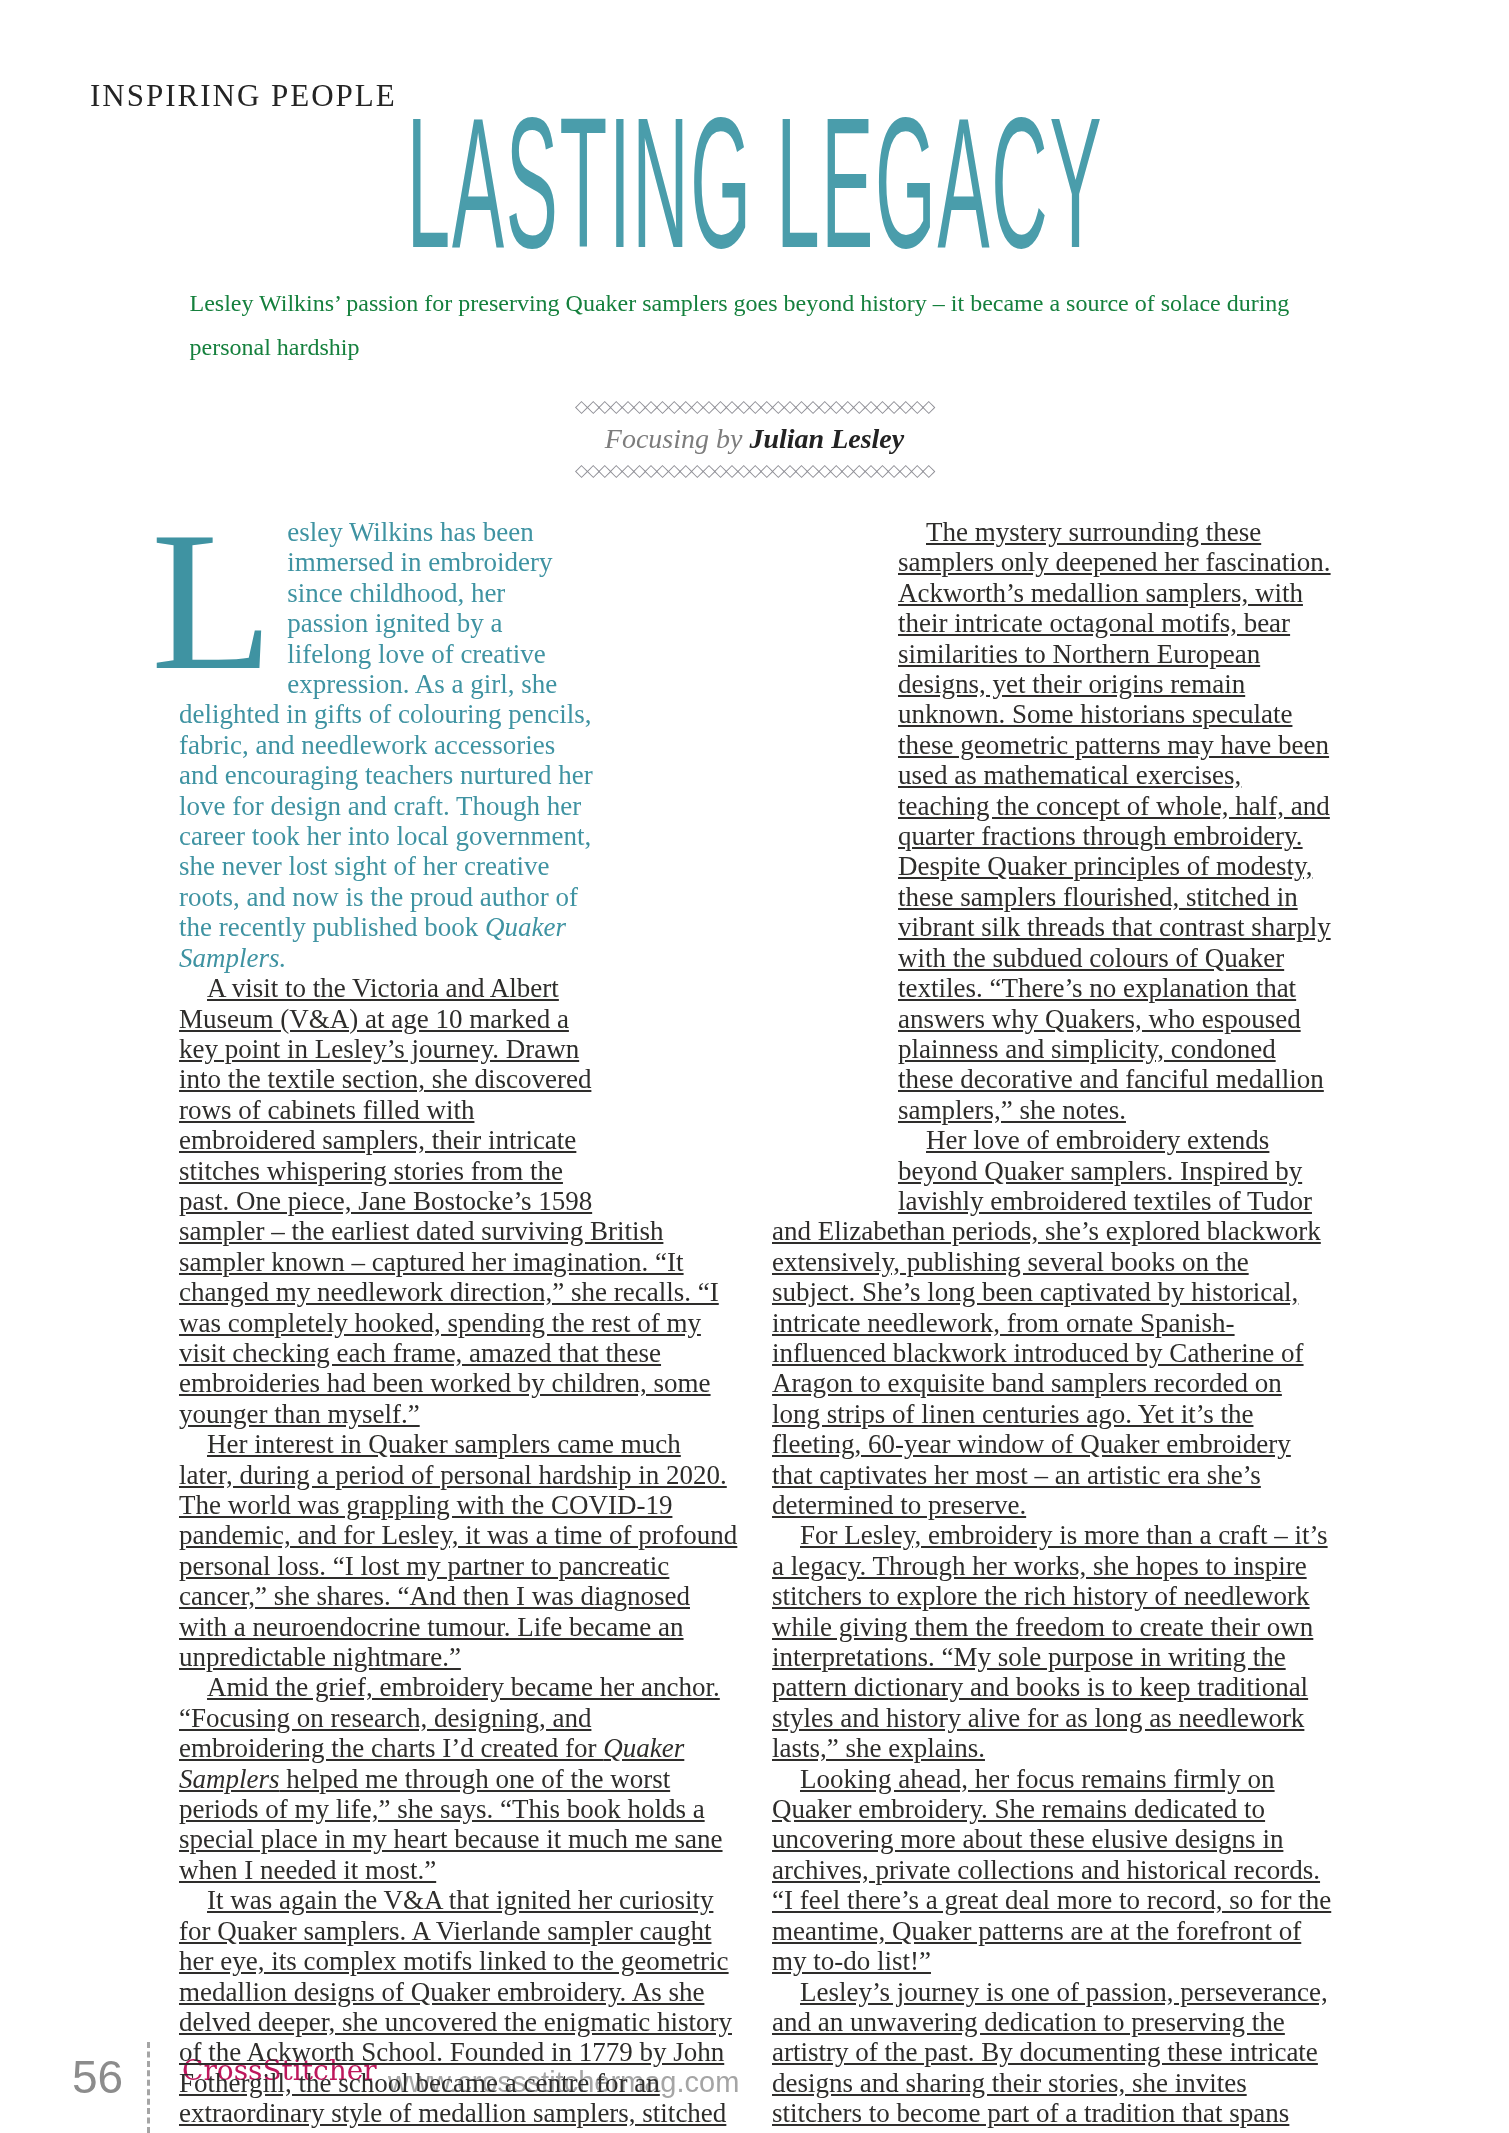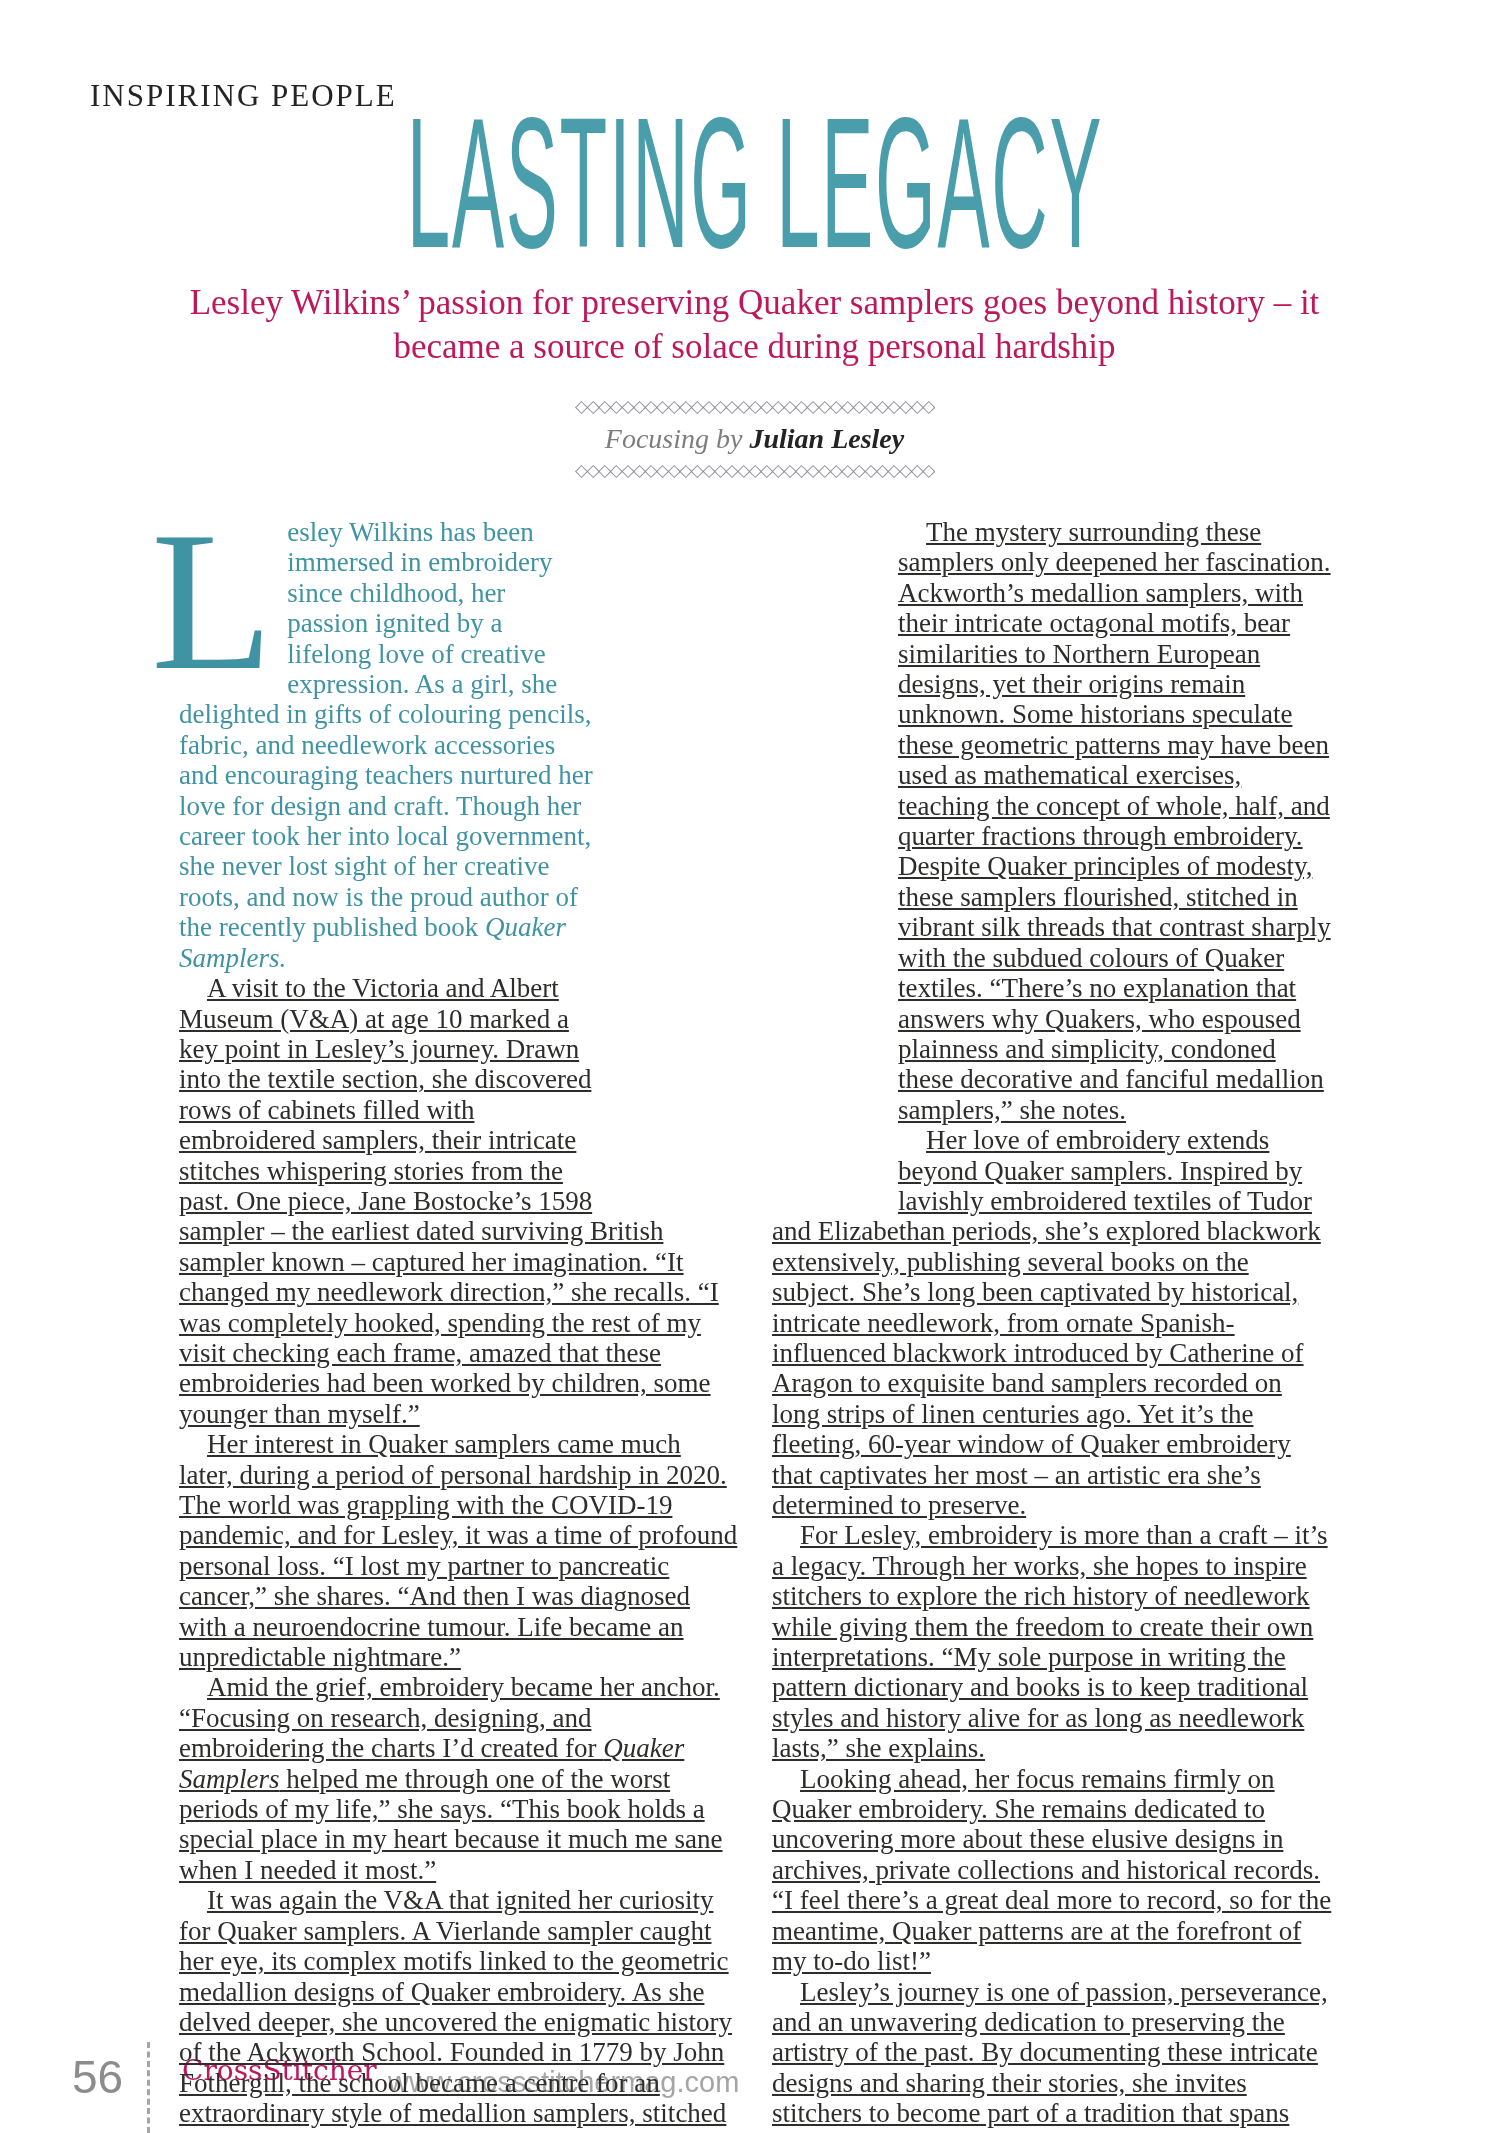--- a/index.html
+++ b/index.html
@@ -9,22 +9,22 @@
 
   .kicker{position:absolute;left:90px;top:78px;font-size:31px;letter-spacing:2px;
           color:#242424;font-family:"Liberation Serif",serif;}
 
   .title{position:absolute;top:108px;left:50%;white-space:nowrap;
          transform:translateX(-50%) scaleX(0.42);transform-origin:center top;
          font-family:"Liberation Sans",sans-serif;font-weight:400;
          font-size:186px;line-height:150px;color:#4A9DAB;letter-spacing:4px;}
 
   .standfirst{position:absolute;top:281px;left:50%;transform:translateX(-50%);
-              width:1130px;text-align:center;font-size:35px;line-height:44px;
-              color:#be185d;font-family:"Liberation Serif",serif;}
+              width:1130px;font-size:24px;line-height:44px;
+              color:#15803d;font-family:"Liberation Serif",serif;}
 
   .ornament{position:absolute;left:50%;transform:translateX(-50%);
             font-family:"DejaVu Sans",sans-serif;font-size:17px;letter-spacing:-1.5px;
             color:#8f8f96;white-space:nowrap;}
   .ornament.top{top:396px;}
   .ornament.bottom{top:460px;}
 
   .byline{position:absolute;top:423px;left:50%;transform:translateX(-50%);
           font-size:28px;color:#7d7d7d;white-space:nowrap;}
   .byline .prefix{font-style:italic;color:#7d7d7d;}

